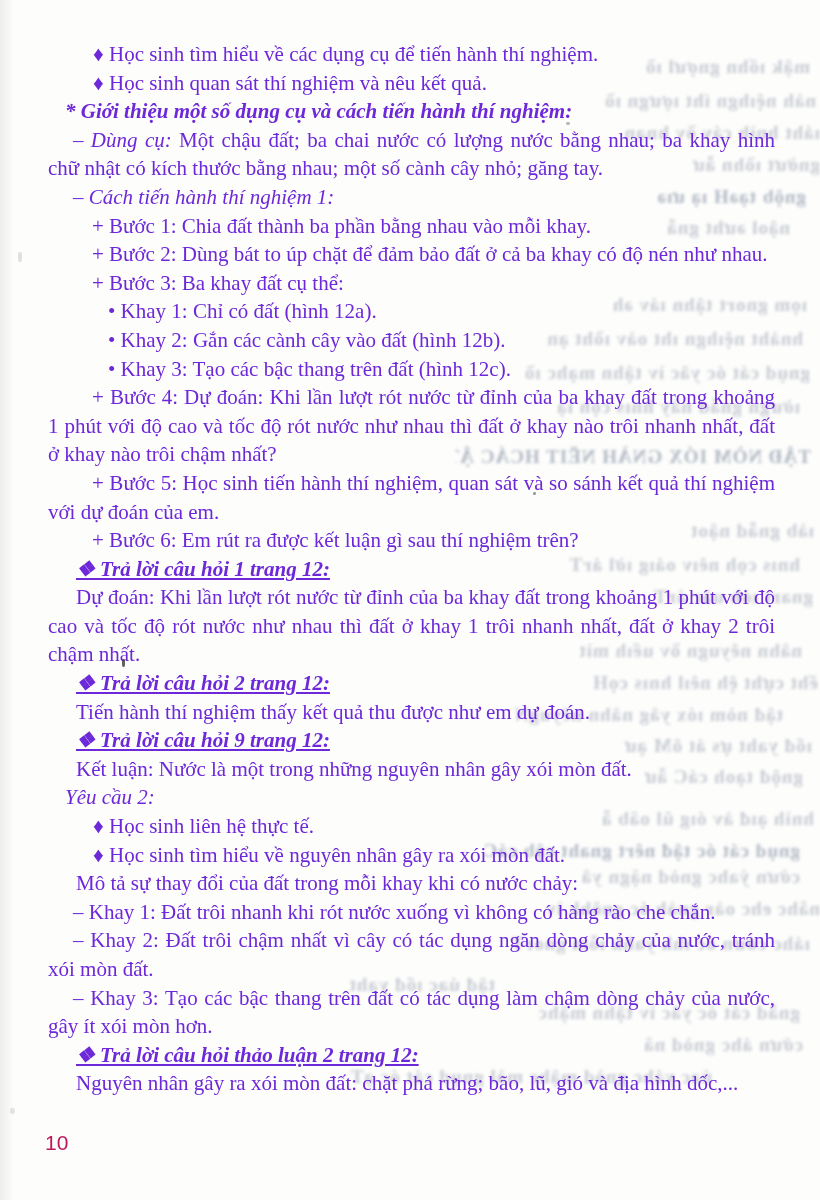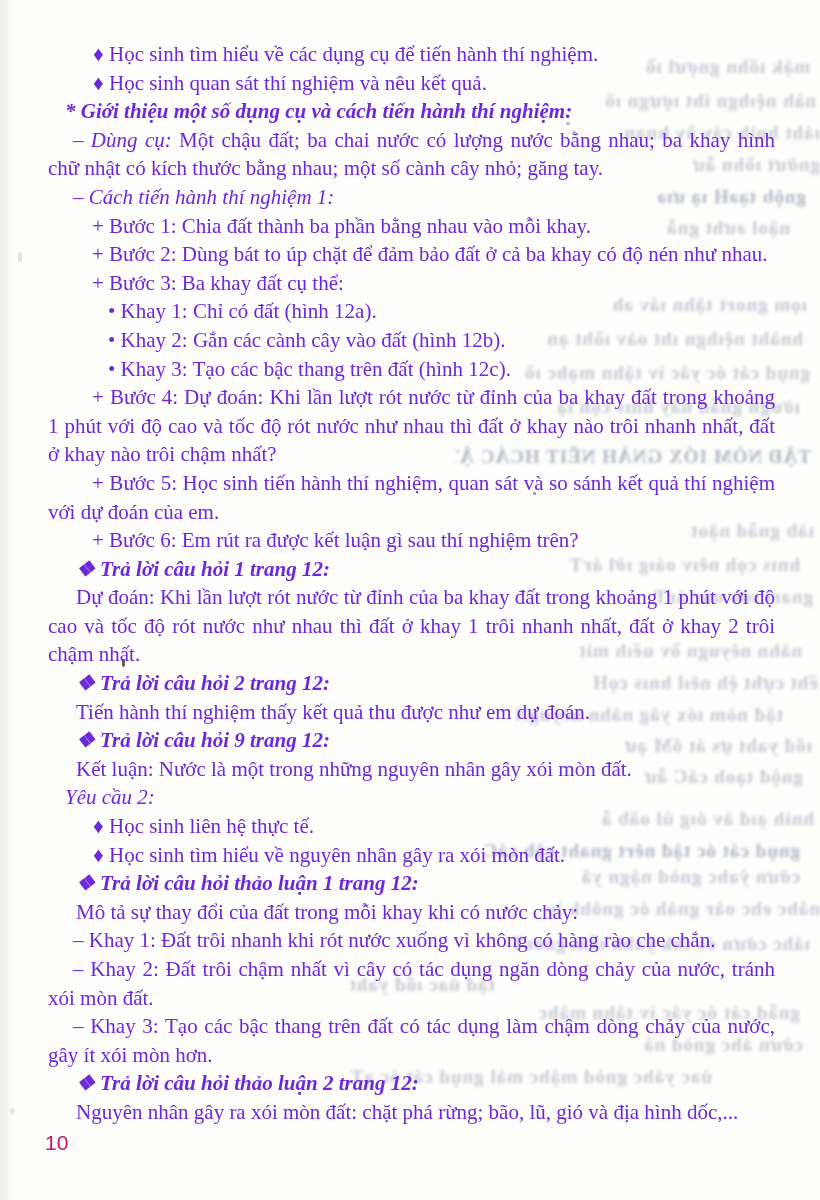--- a/index.html
+++ b/index.html
@@ -41,21 +41,21 @@
     line-height: 28.6px;
     color: #6d28d9;
   }
   .text-block p { margin: 0; text-align: justify; }
   p.bullet-diamond { text-indent: 45px; }
   p.star-heading   { text-indent: 17px; font-weight: bold; font-style: italic; }
   p.dash           { text-indent: 25px; }
   p.dash-italic    { text-indent: 25px; font-style: italic; }
   p.step           { text-indent: 44px; }
   p.round          { text-indent: 60px; }
-  p.answer         { text-indent: 28px; font-weight: bold; font-style: italic; }
+  p.answer         { text-indent: 28px; font-weight: bold; font-style: italic; text-decoration: underline; }
   p.plain          { text-indent: 28px; }
   p.plain-italic   { text-indent: 17px; font-style: italic; }
   
   .pagenum {
     position: absolute;
     left: 45px;
     top: 1131px;
     font: 21px "Liberation Sans", "DejaVu Sans", sans-serif;
     color: #be185d;
   }
@@ -115,21 +115,20 @@
       <p class="step">+ Bước 6: Em rút ra được kết luận gì sau thí nghiệm trên?</p>
       <p class="answer">❖ Trả lời câu hỏi 1 trang 12:</p>
       <p class="plain">Dự đoán: Khi lần lượt rót nước từ đỉnh của ba khay đất trong khoảng 1 phút với độ cao và tốc độ rót nước như nhau thì đất ở khay 1 trôi nhanh nhất, đất ở khay 2 trôi chậm nhất.</p>
       <p class="answer">❖ Trả lời câu hỏi 2 trang 12:</p>
       <p class="plain">Tiến hành thí nghiệm thấy kết quả thu được như em dự đoán.</p>
       <p class="answer">❖ Trả lời câu hỏi 9 trang 12:</p>
       <p class="plain">Kết luận: Nước là một trong những nguyên nhân gây xói mòn đất.</p>
       <p class="plain-italic">Yêu cầu 2:</p>
       <p class="bullet-diamond">♦ Học sinh liên hệ thực tế.</p>
       <p class="bullet-diamond">♦ Học sinh tìm hiểu về nguyên nhân gây ra xói mòn đất.</p>
-      <p class="answer">❖ Trả lời câu hỏi thảo luận 1 trang 12:</p>
       <p class="plain">Mô tả sự thay đổi của đất trong mỗi khay khi có nước chảy:</p>
       <p class="dash">– Khay 1: Đất trôi nhanh khi rót nước xuống vì không có hàng rào che chắn.</p>
       <p class="dash">– Khay 2: Đất trôi chậm nhất vì cây có tác dụng ngăn dòng chảy của nước, tránh xói mòn đất.</p>
       <p class="dash">– Khay 3: Tạo các bậc thang trên đất có tác dụng làm chậm dòng chảy của nước, gây ít xói mòn hơn.</p>
       <p class="answer">❖ Trả lời câu hỏi thảo luận 2 trang 12:</p>
       <p class="plain">Nguyên nhân gây ra xói mòn đất: chặt phá rừng; bão, lũ, gió và địa hình dốc,...</p>
     </div>
 
   <div class="speck" style="left:122px; top:659px; width:3px; height:8px; opacity:.8;"></div>
   <div class="speck" style="left:533px; top:492px; width:3px; height:3px; opacity:.5;"></div>

